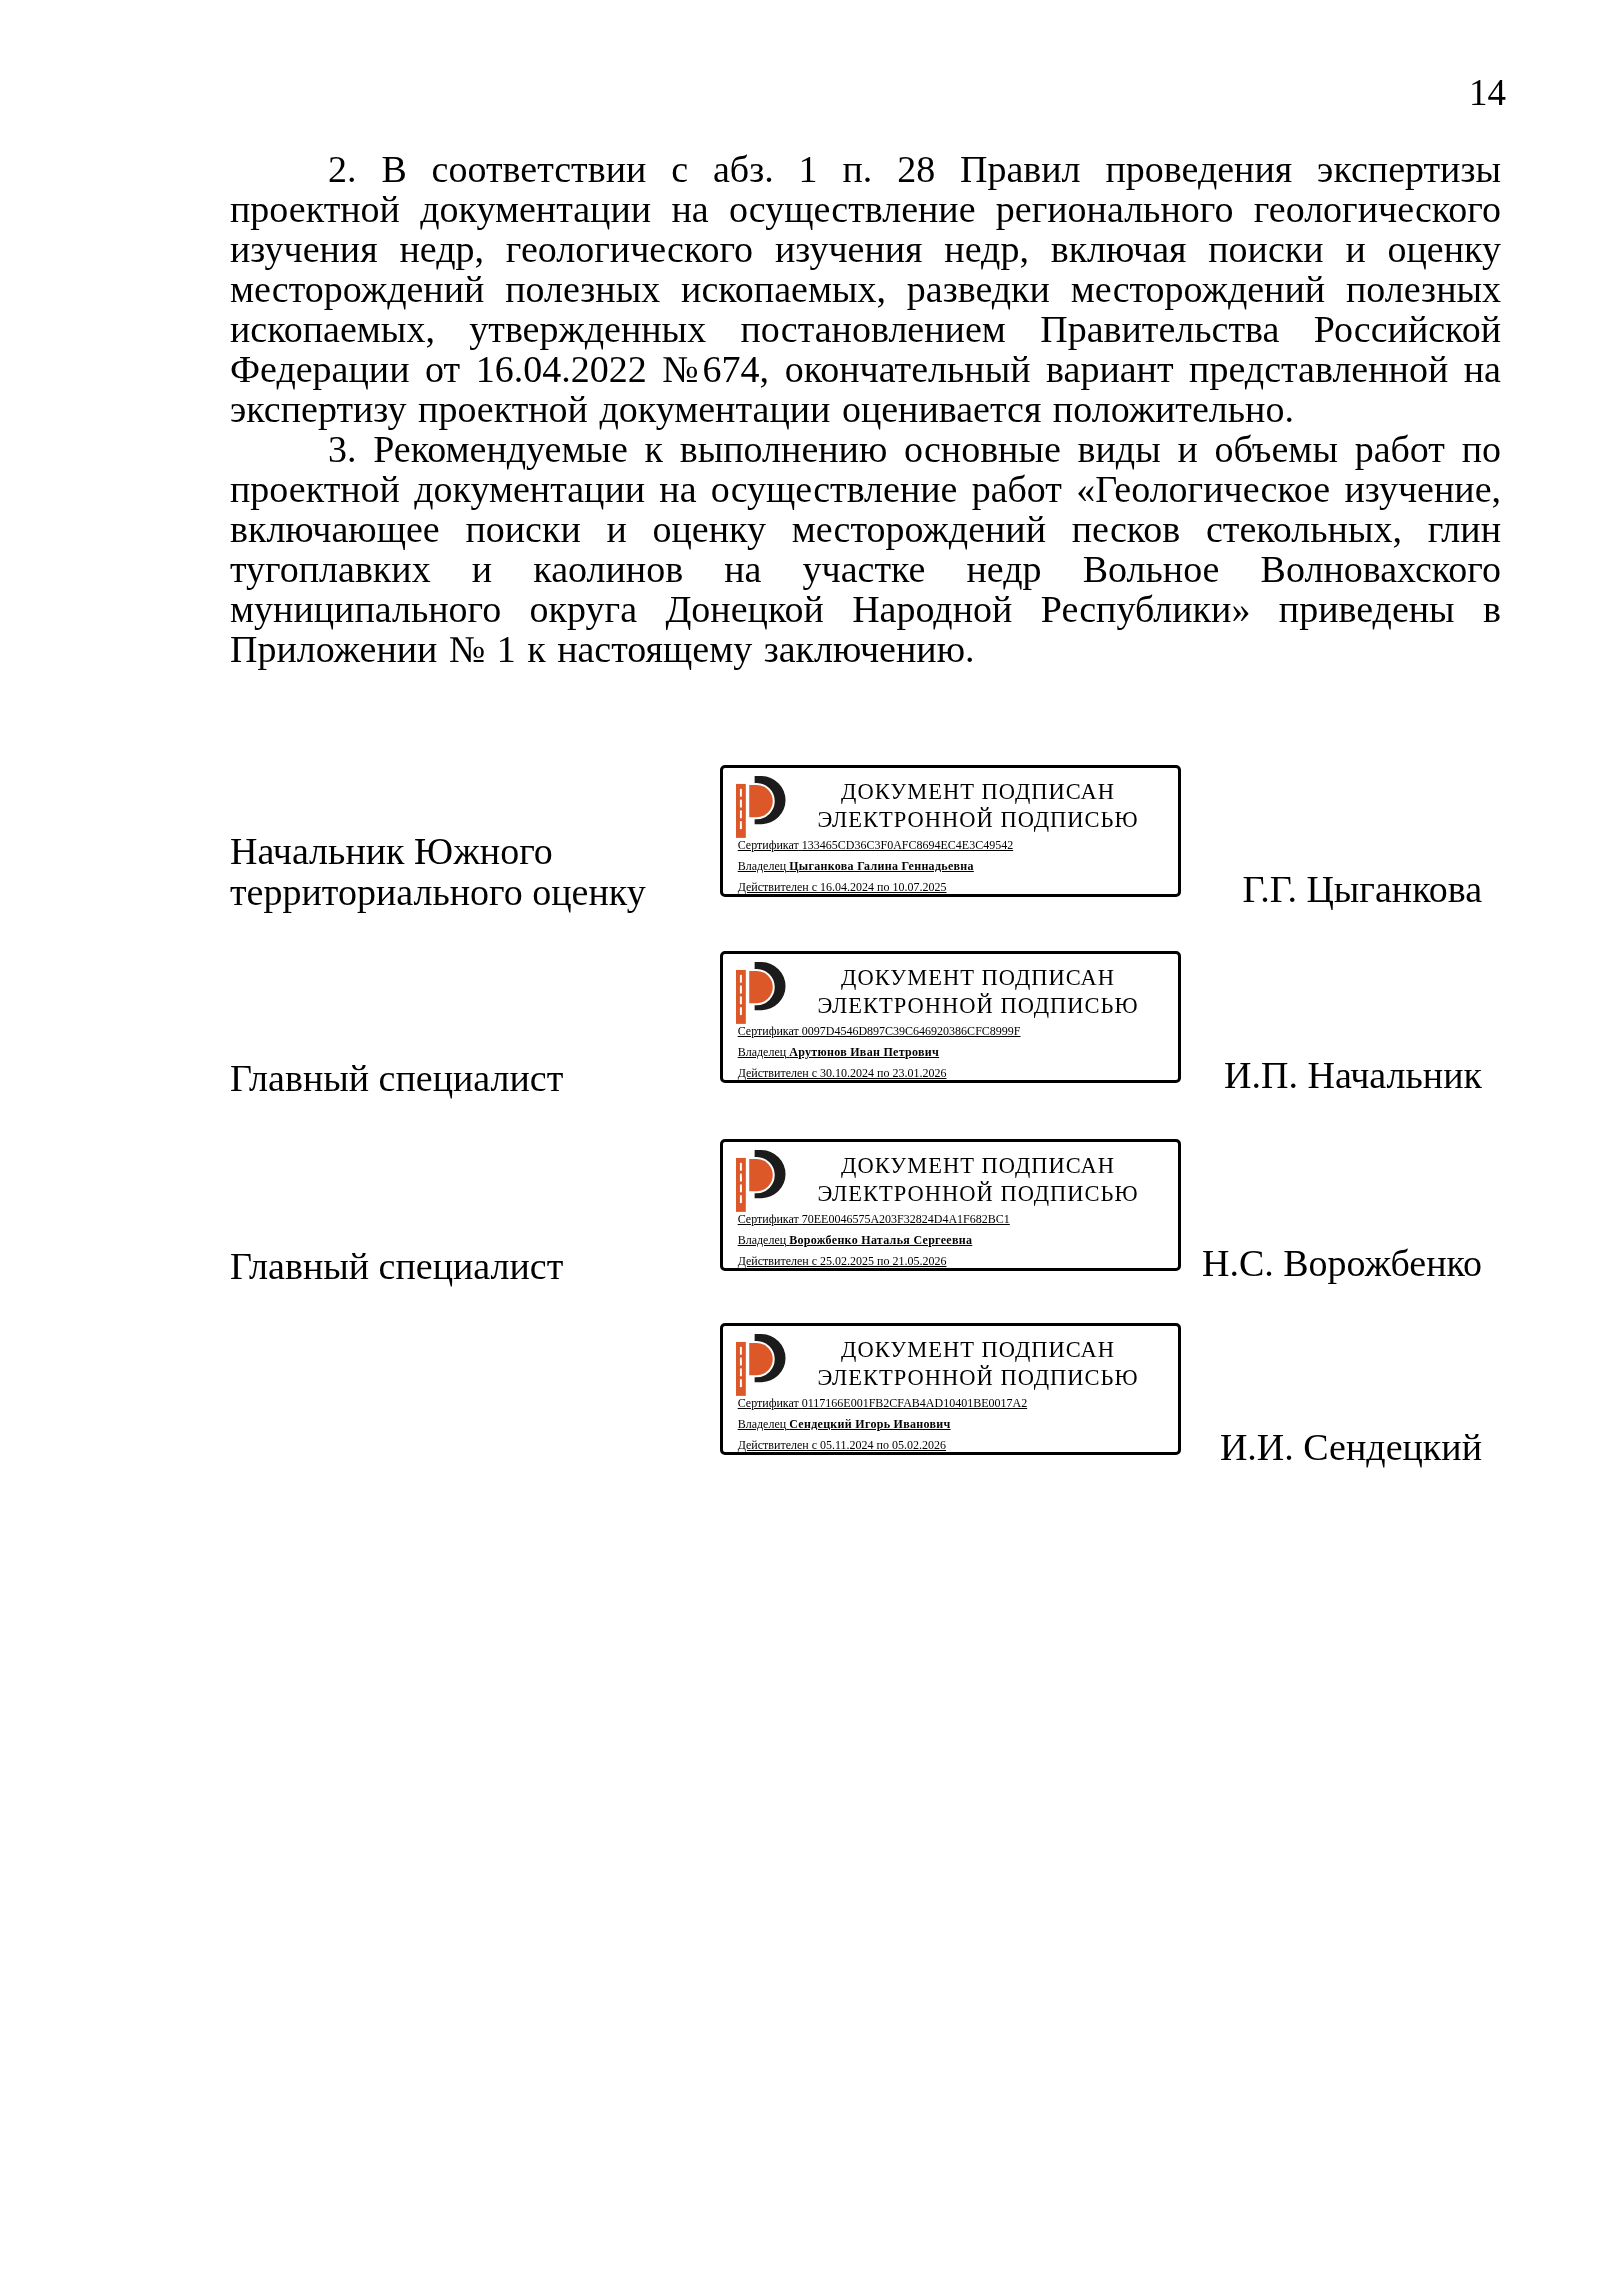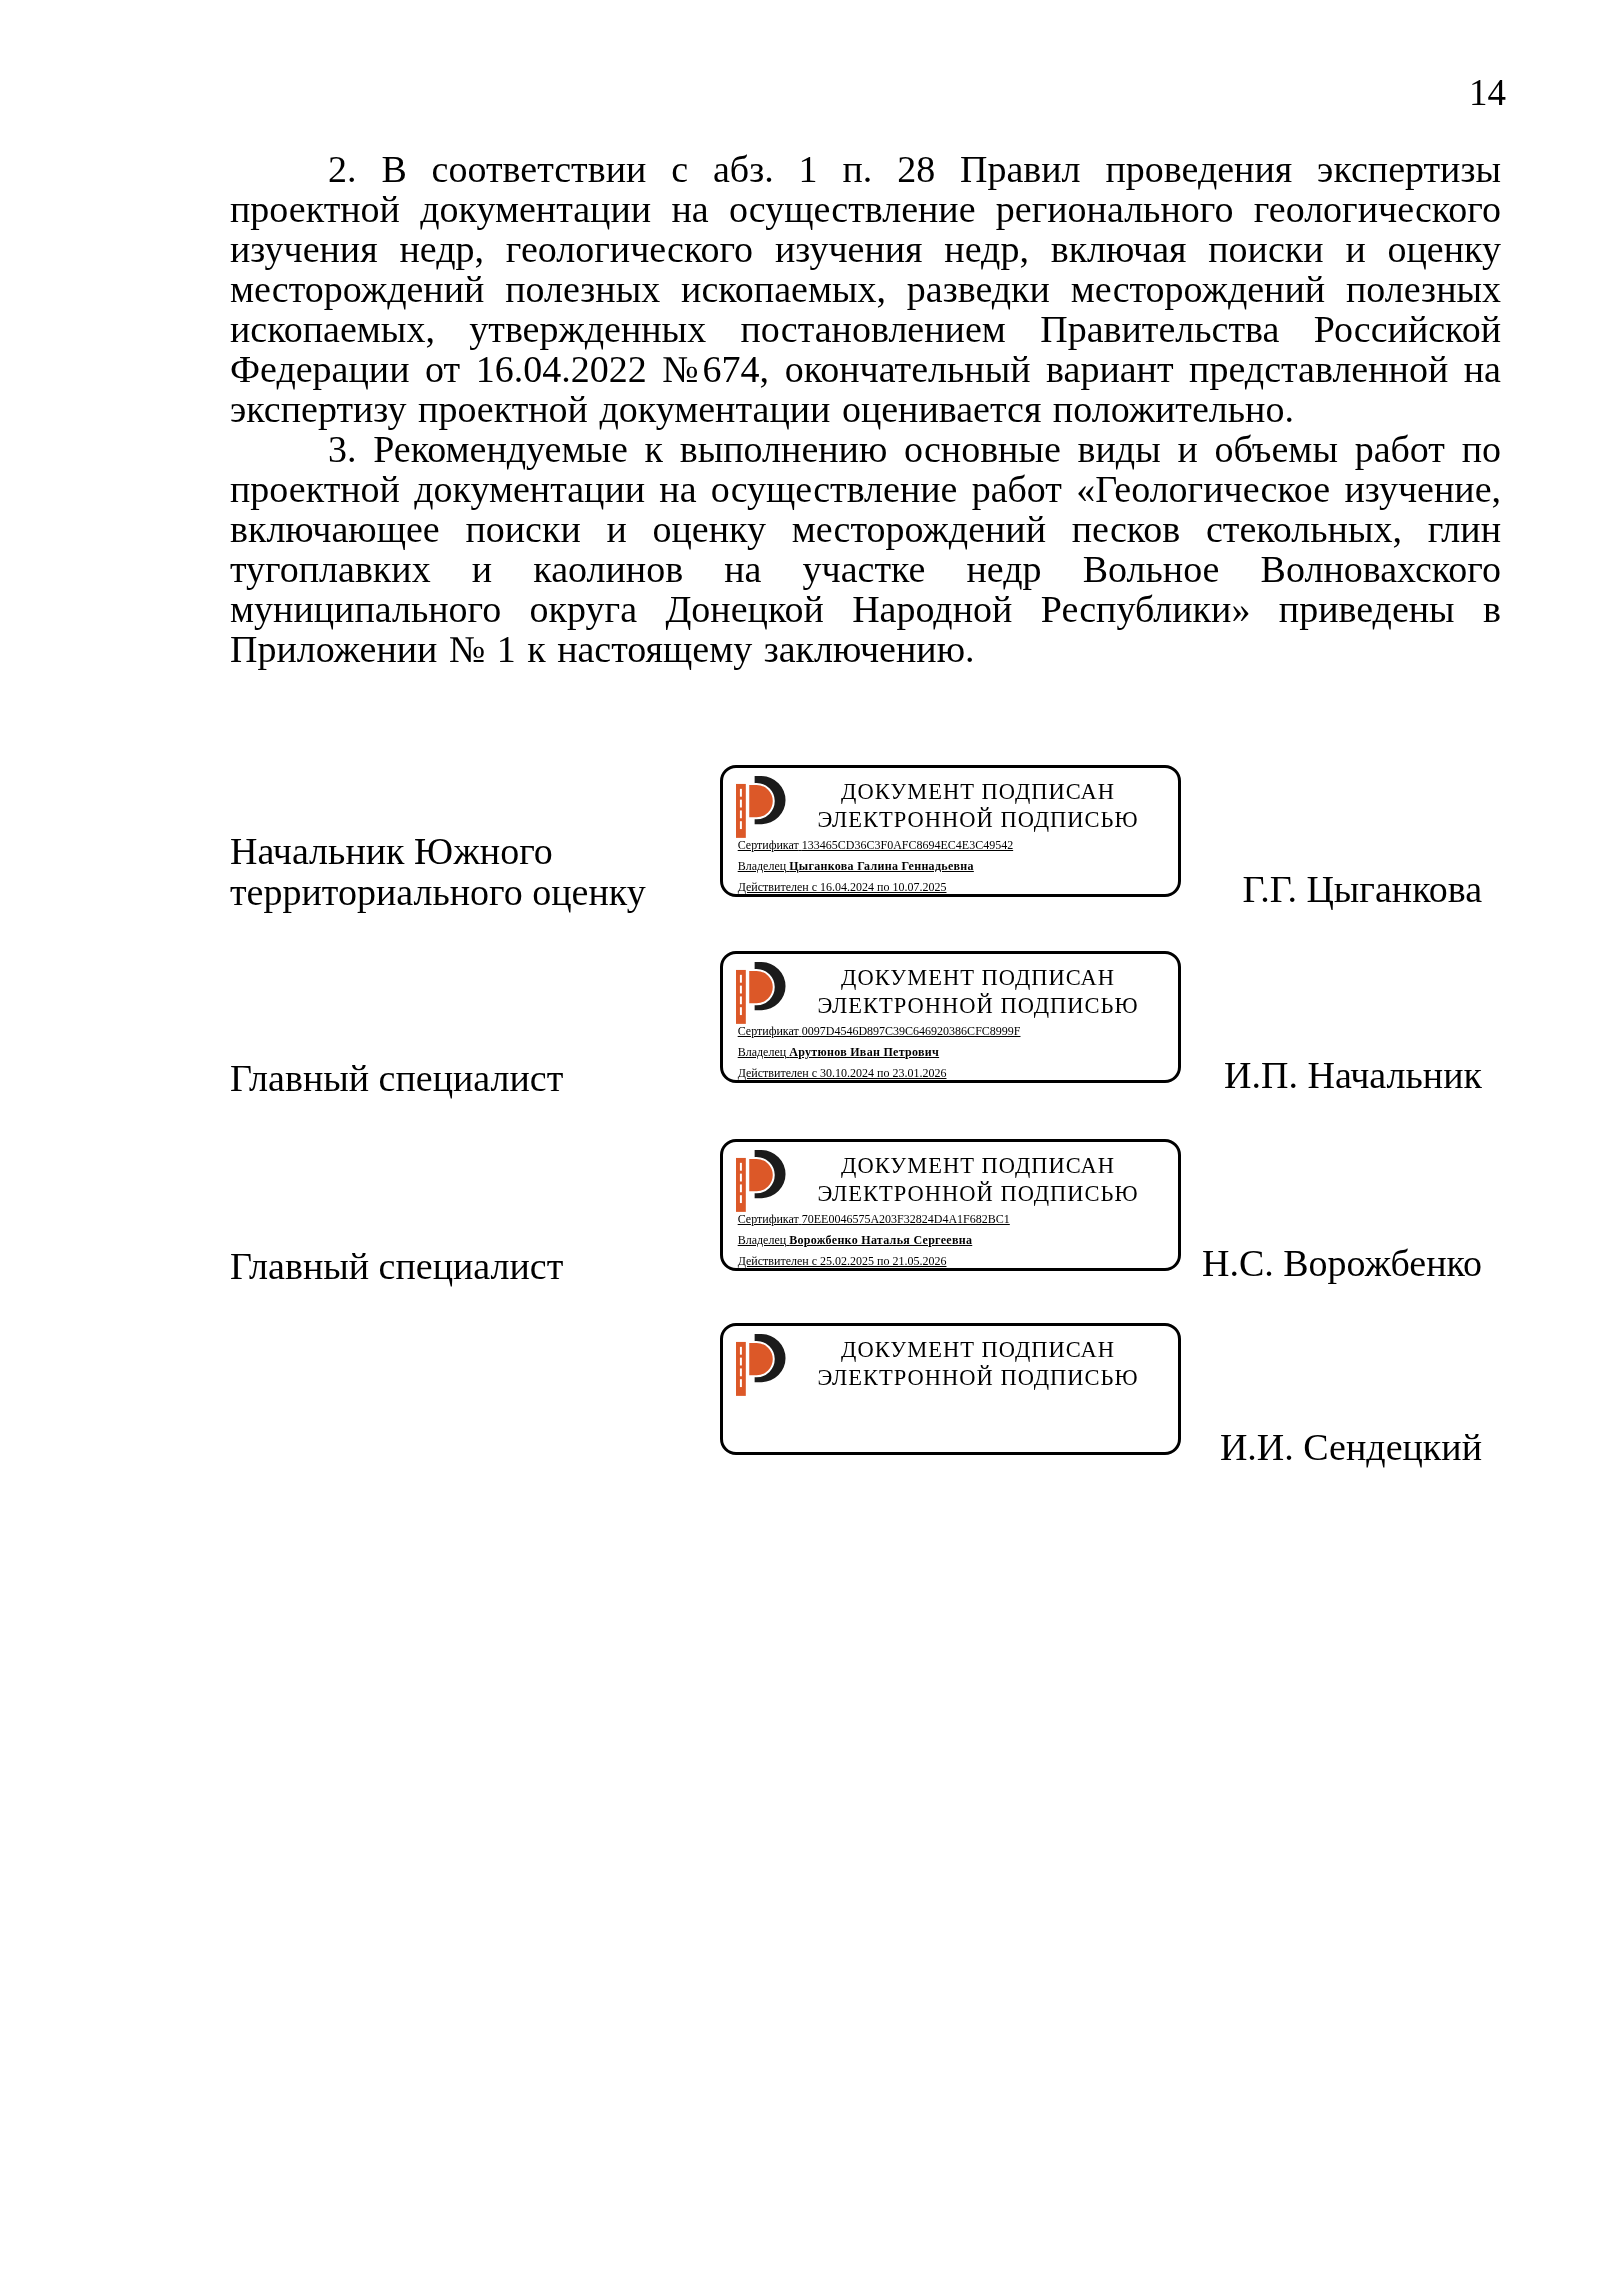--- a/index.html
+++ b/index.html
@@ -60,21 +60,21 @@
   }
   
   .stamp {
     position: absolute;
     left: 490px;
     top: 0;
     width: 461px;
     height: 132px;
     box-sizing: border-box;
     border: 3.9px solid #000;
-    border-radius: 16px;
+    border-radius: 5px;
     background: #fff;
   }
   .stamp-logo {
     position: absolute;
     left: 12.7px;
     top: 6.9px;
     width: 51px;
     height: 63px;
   }
   .stamp-header {
@@ -207,18 +207,23 @@
           <rect x="4" y="14" width="2" height="8"></rect>
             <rect x="4" y="25" width="2" height="8"></rect>
           <rect x="4" y="36" width="2" height="8"></rect>
             <rect x="4" y="47" width="2" height="8"></rect>
         </g>
       </svg>
       <div class="stamp-header">
         <div>ДОКУМЕНТ ПОДПИСАН</div>
         <div>ЭЛЕКТРОННОЙ ПОДПИСЬЮ</div>
       </div>
+      <div class="stamp-info">
+        <div><span>Сертификат</span> <span>0117166E001FB2CFAB4AD10401BE0017A2</span></div>
+        <div><span>Владелец</span> <b>Сендецкий Игорь Иванович</b></div>
+        <div>Действителен с 05.11.2024 по 05.02.2026</div>
+      </div>
     </div>
     <div class="sig-name">И.И. Сендецкий</div>
   </div>
 
 </div>
 
 
 </body></html>

